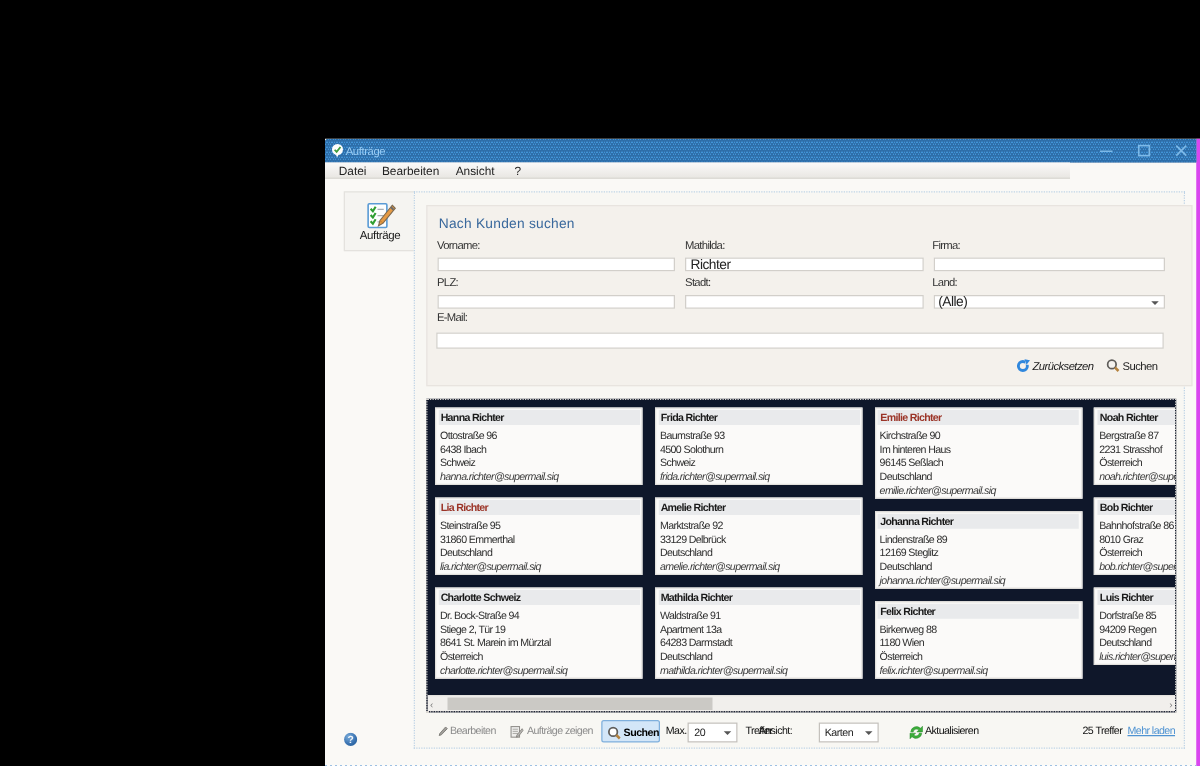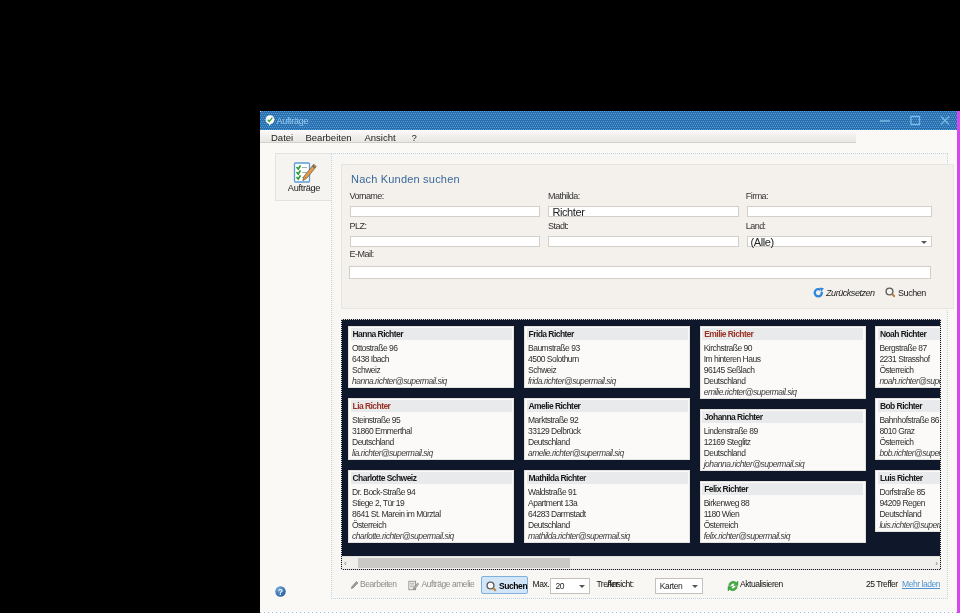--- a/index.html
+++ b/index.html
@@ -205,21 +205,21 @@
   <div id="outer-toolbar" style="position:absolute;left:0px;top:422px;width:616px;height:20px;">
     <svg width="9" height="10" style="position:absolute;left:17.6px;top:4px;" viewBox="0 0 10 10">
       <path d="M7.2 1.2 L8.7 2.7 L3.4 8.2 L1.5 8.8 L2.1 6.9 Z" fill="#a09e9a" stroke="#7b7974" stroke-width="0.8"></path>
     </svg>
     <span class="tlabel tgray" style="left:28px;">Bearbeiten</span>
     <svg width="11" height="11" style="position:absolute;left:76px;top:4px;" viewBox="0 0 13 12">
       <rect x="1" y="1" width="8" height="10" fill="#efeeec" stroke="#908e8a" stroke-width="1"></rect>
       <path d="M2.5 3.5 h5 M2.5 5.5 h5 M2.5 7.5 h5" stroke="#a8a6a2" stroke-width="0.9"></path>
       <path d="M11.5 3 L6.5 9 L6 11 L8 10.2 L12.5 4.5 Z" fill="#b8b6b2" stroke="#85837f" stroke-width="0.8"></path>
     </svg>
-    <span class="tlabel tgray" style="left:89.5px;">Aufträge amelie</span>
+    <span class="tlabel tgray" style="left:89.5px;">Aufträge zeigen</span>
     <div id="suchenbtn">
       <svg width="11" height="11" viewBox="0 0 11 11" style="position:absolute;left:4px;top:4px;">
         <circle cx="4.5" cy="4.5" r="3.4" fill="#fff" stroke="#5f5d5a" stroke-width="1.4"></circle>
         <path d="M7 7 L9.8 9.8" stroke="#b5833f" stroke-width="2"></path>
       </svg>
       <span style="position:absolute;left:17px;top:4px;font-size:8.5px;font-weight:bold;letter-spacing:-0.4px;">Suchen</span>
     </div>
     <span class="tlabel" style="left:200.6px;">Max.</span>
     <div class="tdd" style="left:218.4px;width:40px;">
           <span style="position:absolute;left:4px;top:2.5px;">20</span>

